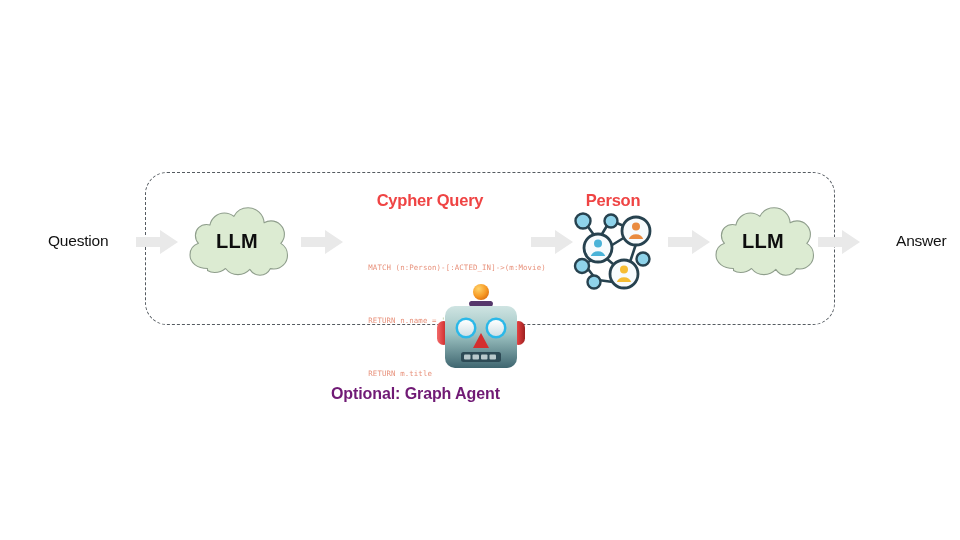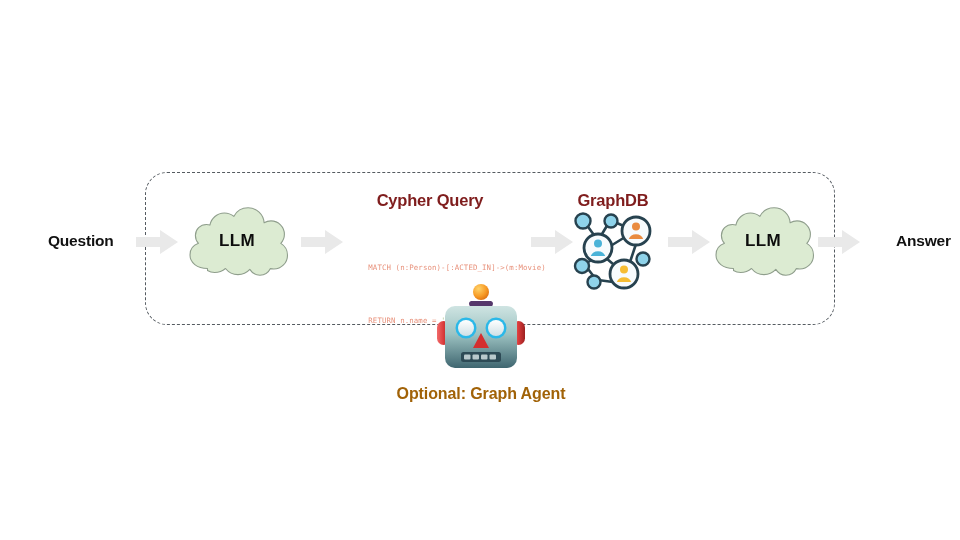--- a/index.html
+++ b/index.html
@@ -34,21 +34,21 @@
     border-radius: 22px;
     box-sizing: border-box;
   }
 
   
   .node { position: absolute; }
 
   
   .end-label {
     font-size: 15.5px;
-    font-weight: bold;
+    font-weight: normal;
     letter-spacing: -0.2px;
     color: #111111;
     white-space: nowrap;
   }
 
   
   .block-arrow {
     position: absolute;
     display: block;
   }
@@ -56,34 +56,34 @@
   
   .cloud-wrap { position: absolute; }
   .cloud-label {
     position: absolute;
     left: 0; top: 0;
     width: 100%;
     height: 100%;
     display: flex;
     align-items: center;
     justify-content: center;
-    font-size: 17px;
+    font-size: 20px;
     font-weight: bold;
     letter-spacing: 0.3px;
     color: #0d0d0d;
     pointer-events: none;
   }
 
   
   .section-title {
     position: absolute;
     font-size: 16.5px;
     font-weight: bold;
     letter-spacing: -0.2px;
-    color: #7f1d1d;
+    color: #ef4444;
     white-space: nowrap;
     text-align: center;
   }
 
   
   .code-block {
     position: absolute;
     left: 341px;
     top: 231px;
     font-family: "DejaVu Sans Mono", monospace;
@@ -95,23 +95,22 @@
   .code-line { display: block; }
   .tok-kw    { color: #e8927c; }
   .tok-str   { color: #a7c189; }
 
   
   .caption {
     position: absolute;
     font-size: 16px;
     font-weight: bold;
     letter-spacing: -0.1px;
-    color: #a16207;
+    color: #701a75;
     white-space: nowrap;
-    text-align: center;
   }
 
   
   .robot-wrap {
     position: absolute;
     left: 433px;
     top: 283px;
     width: 96px;
     height: 92px;
   }
@@ -154,27 +153,30 @@
 
   <div class="section-title" style="left:340px; top:191px; width:180px;">Cypher Query</div>
 
   <div class="code-block">
     <span class="code-line">
       <span class="tok-kw">MATCH (n:Person)-[:ACTED_IN]-&gt;(m:Movie)</span>
     </span>
     <span class="code-line">
       <span class="tok-kw">RETURN n.name = </span><span class="tok-str">'Tom Hanks'</span>
     </span>
+    <span class="code-line">
+      <span class="tok-kw">RETURN m.title</span>
+    </span>
   </div>
 
   <svg class="block-arrow" style="left:531px; top:230px;" width="42" height="24" viewBox="0 0 42 24">
     <path d="M0 7 H24 V0 L42 12 L24 24 V17 H0 Z" fill="#e9e9e9"></path>
   </svg>
 
-  <div class="section-title" style="left:553px; top:191px; width:120px;">GraphDB</div>
+  <div class="section-title" style="left:553px; top:191px; width:120px;">Person</div>
 
   <div class="node" style="left:568px; top:212px; width:92px; height:82px;">
     <svg width="92" height="82" viewBox="0 0 92 82">
 
       <g stroke="#27424f" stroke-width="2.6" stroke-linecap="round">
         <line x1="18" y1="12" x2="31" y2="30"></line>
         <line x1="40" y1="12" x2="31" y2="27"></line>
         <line x1="44" y1="9" x2="63" y2="17"></line>
         <line x1="36" y1="38" x2="62" y2="22"></line>
         <line x1="30" y1="44" x2="17" y2="52"></line>

